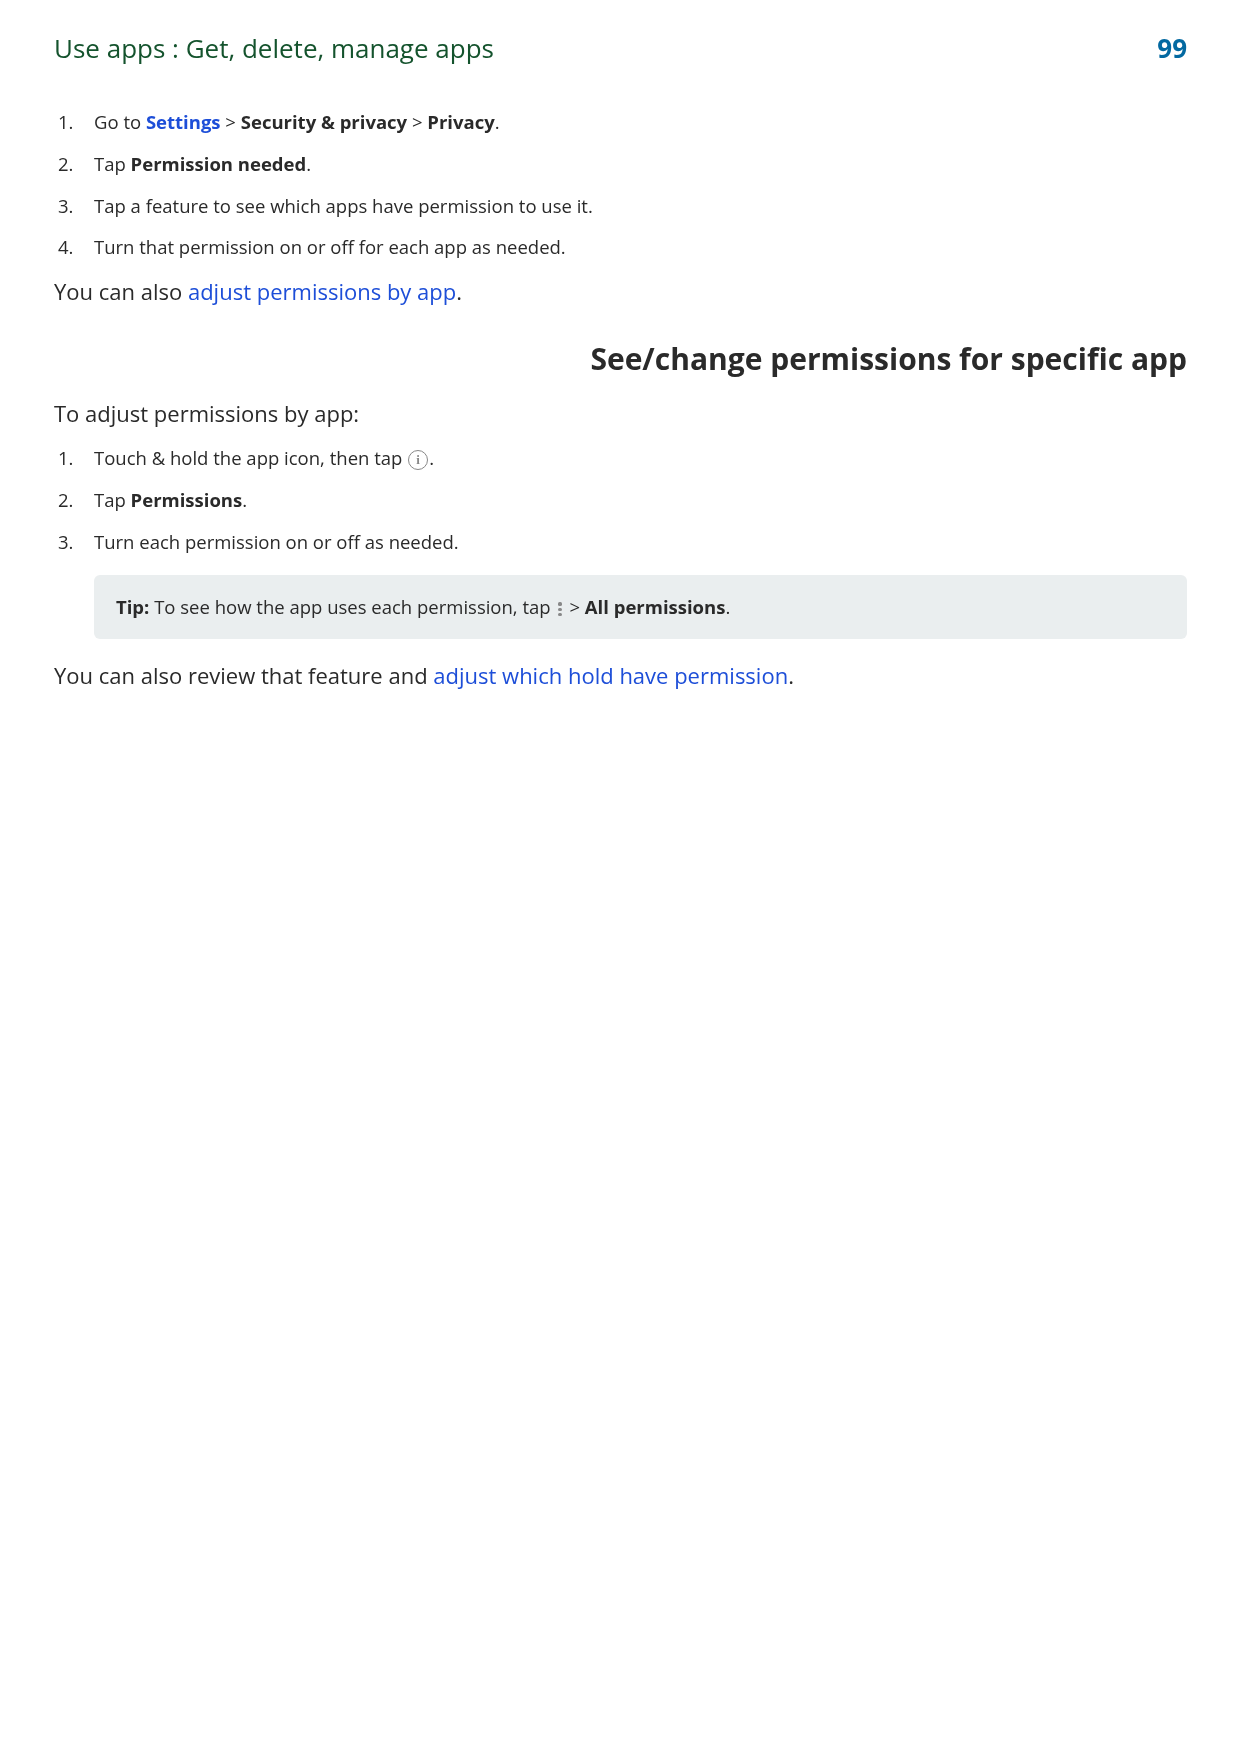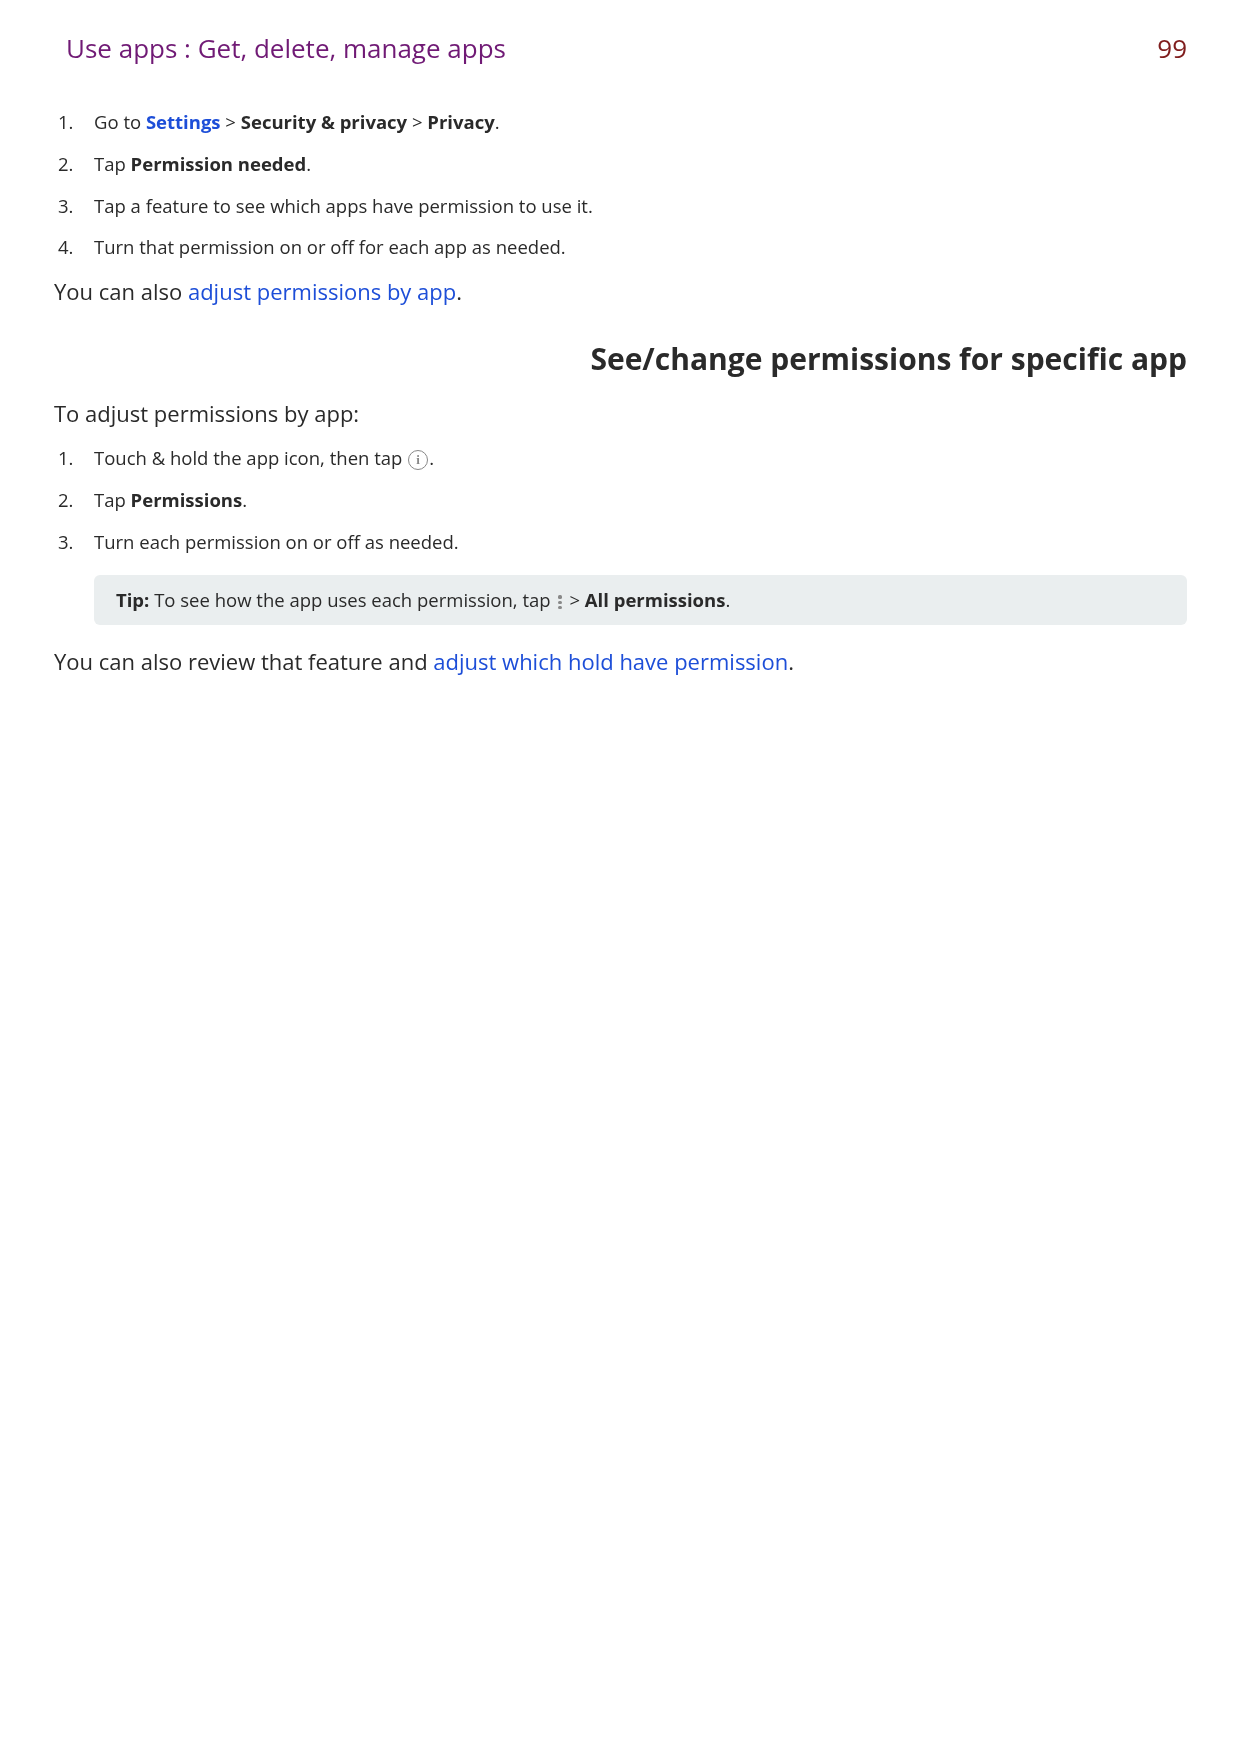--- a/index.html
+++ b/index.html
@@ -16,28 +16,27 @@
       padding: 30px 54px;
     }
     .header {
       display: flex;
       justify-content: space-between;
       align-items: baseline;
       margin-bottom: 42px;
     }
     .breadcrumb {
       font-size: 26px;
-      color: #701a75;
+      color: #14532d;
       font-weight: 400;
-      margin-left: 12px;
     }
     .page-number {
       font-size: 26px;
-      color: #7f1d1d;
-      font-weight: 400;
+      color: #0369a1;
+      font-weight: 700;
     }
     .numbered-list {
       list-style: none;
       margin-bottom: 14px;
     }
     .numbered-list li {
       display: flex;
       align-items: flex-start;
       margin-bottom: 14px;
       font-size: 18.5px;
@@ -88,21 +87,21 @@
       top: 50%;
       transform: translate(-50%, -52%);
       font-family: Georgia, serif;
       font-size: 13px;
       color: #888;
       font-weight: 600;
     }
     .tip-box {
       background: #eaeeef;
       border-radius: 6px;
-      padding: 11px 22px;
+      padding: 18px 22px;
       margin: 20px 0 20px 40px;
       font-size: 18.5px;
       line-height: 1.5;
     }
     .more-icon {
       display: inline-flex;
       flex-direction: column;
       align-items: center;
       justify-content: center;
       gap: 2.2px;

